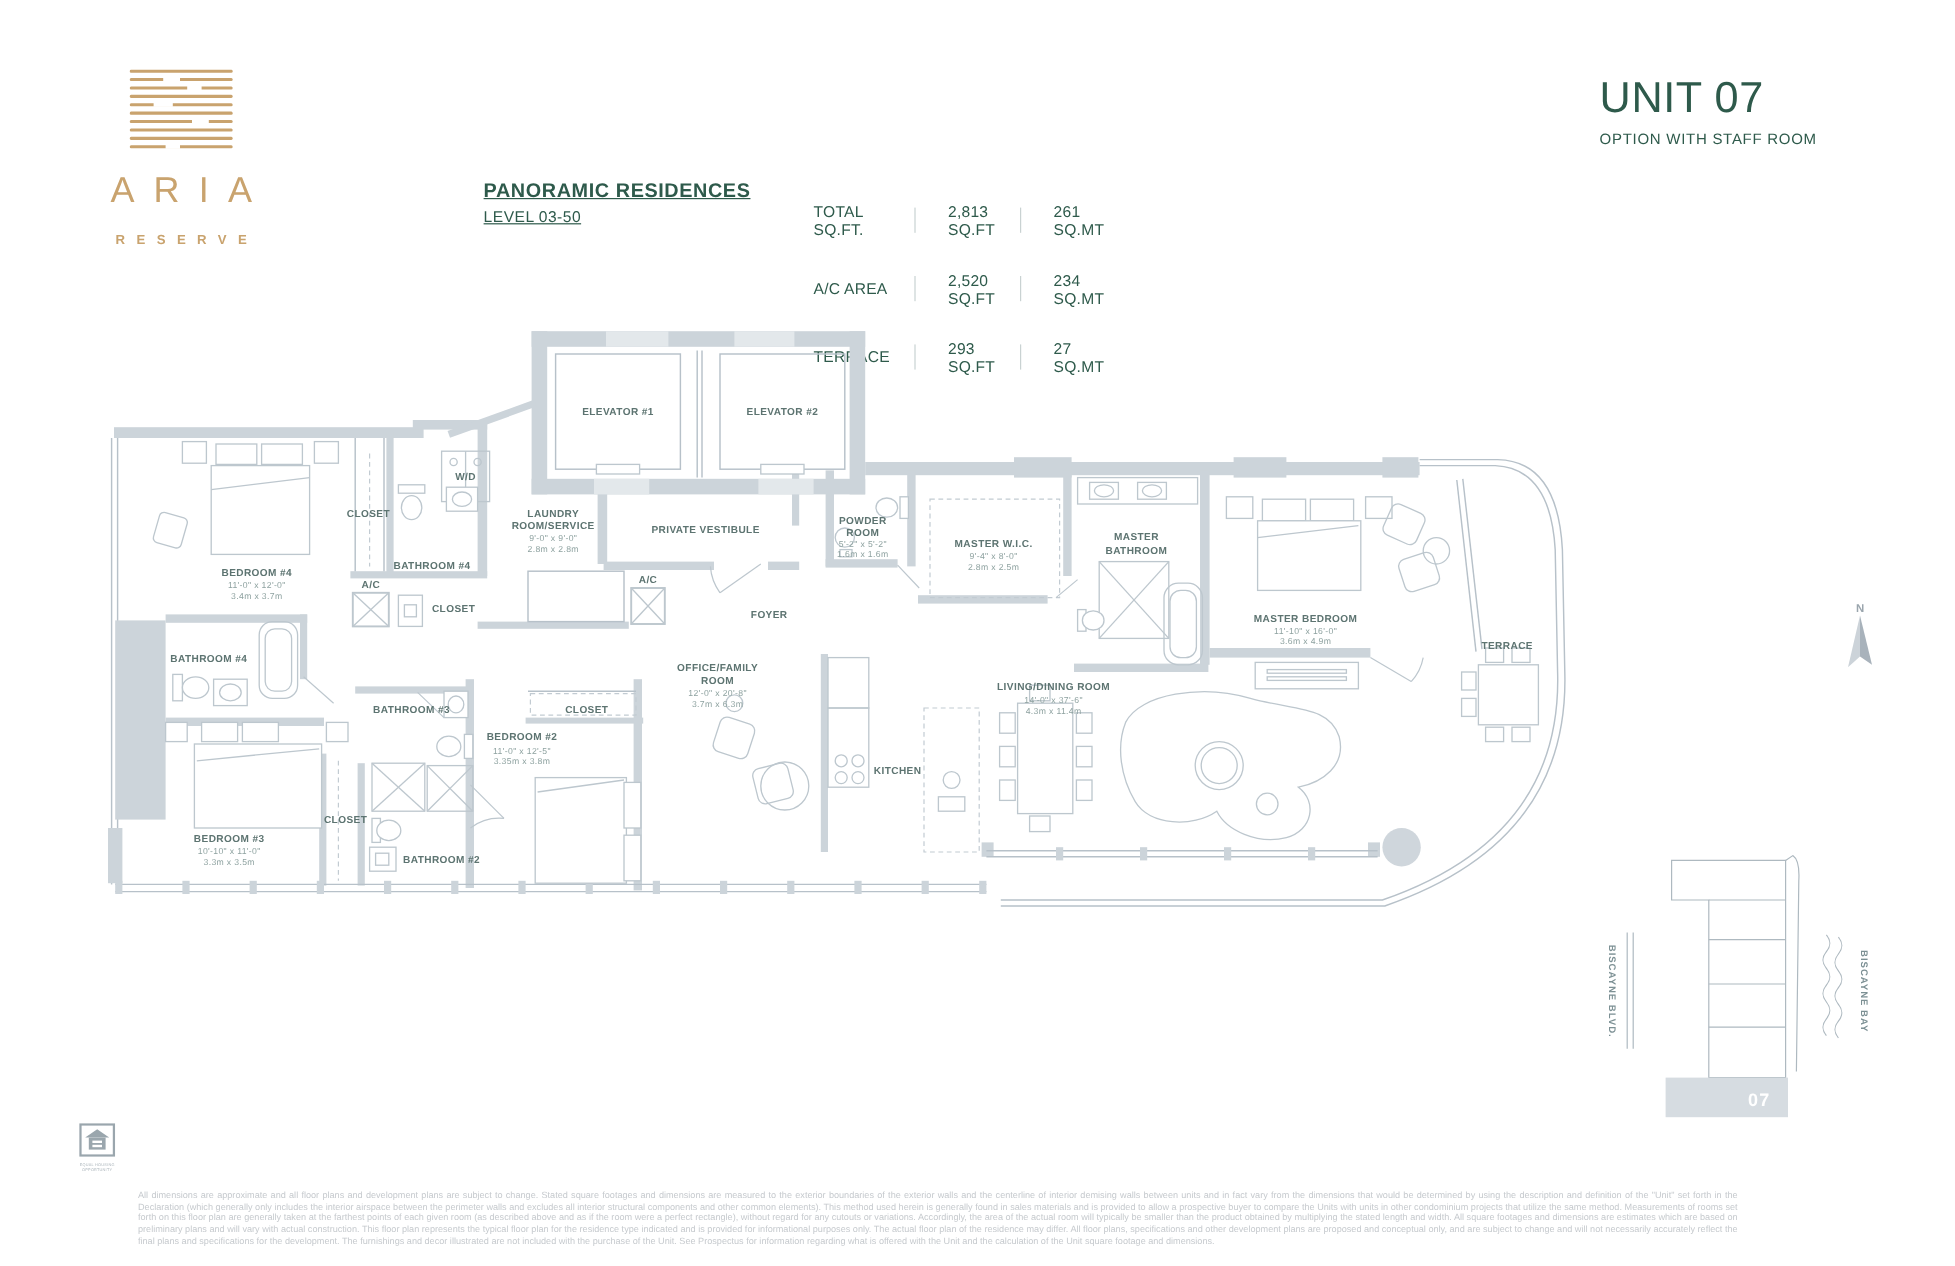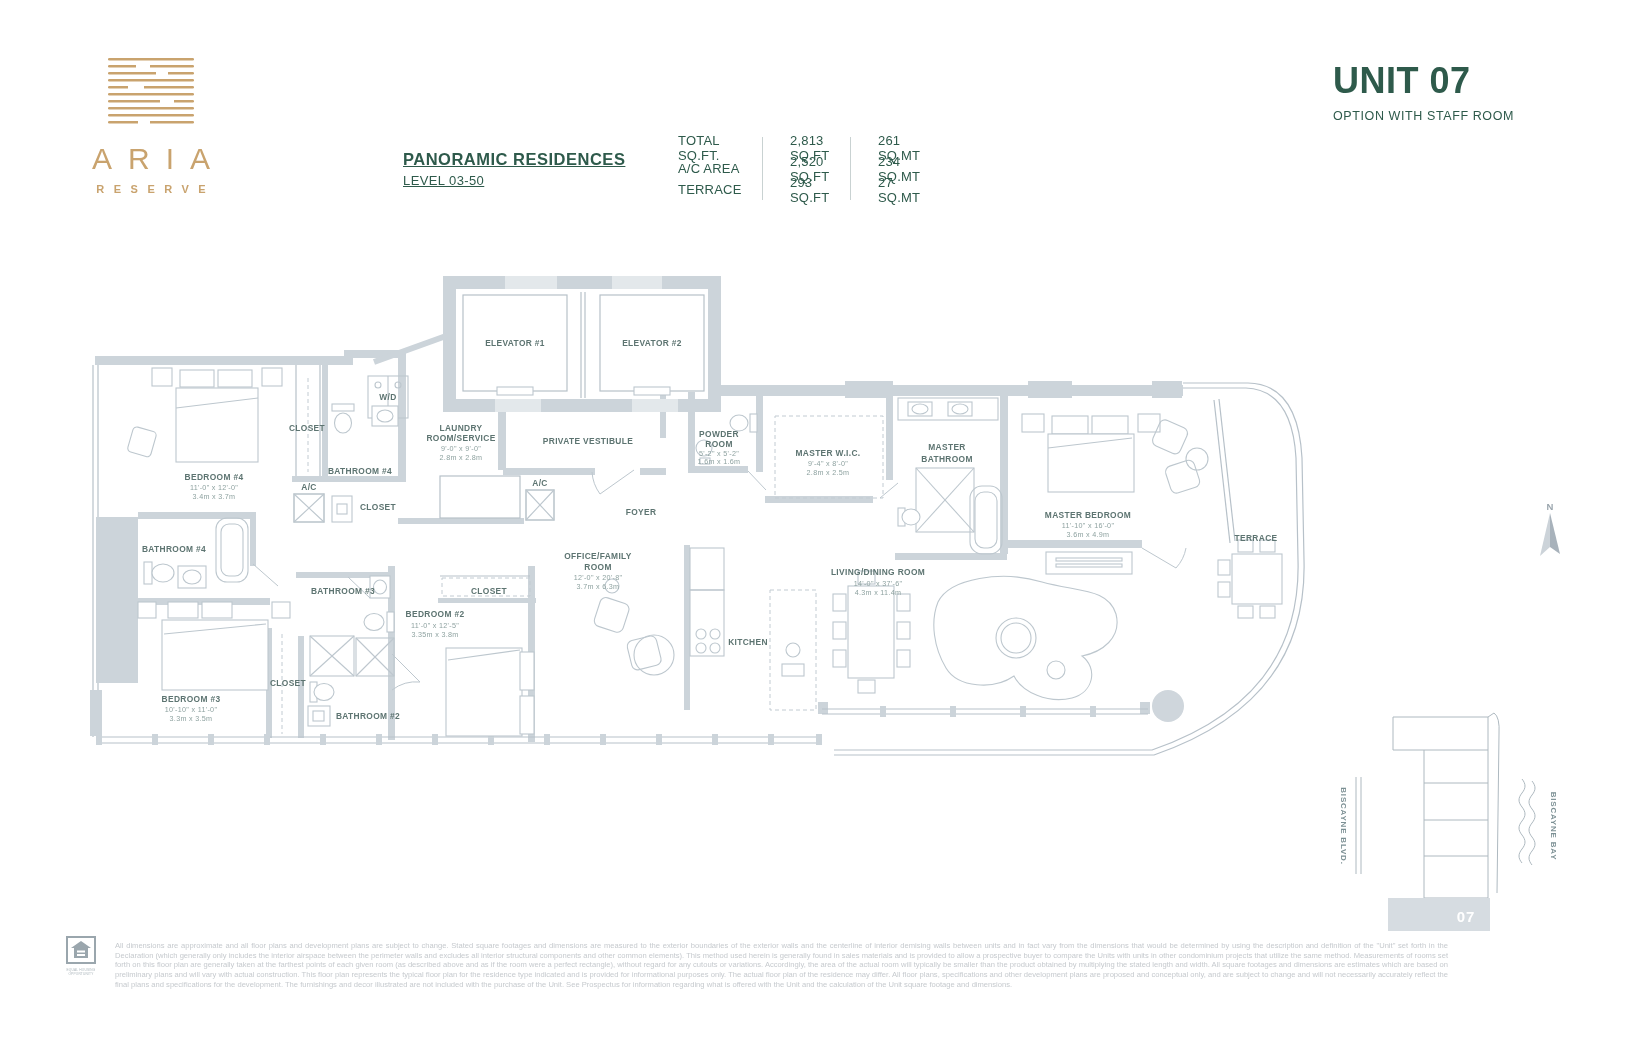--- a/index.html
+++ b/index.html
@@ -6,53 +6,53 @@
   body{
     width:1629px;height:1055px;position:relative;background:#ffffff;
     font-family:"Liberation Sans", sans-serif;overflow:hidden;
     -webkit-font-smoothing:antialiased;
   }
   .abs{position:absolute;}
   
   #logo{left:72px;top:58px;width:158px;text-align:center;color:#c9a36e;}
   #logo .lines{margin:0 auto;display:block;}
   #logo .name{font-size:30px;letter-spacing:16px;padding-left:16px;margin-top:16px;font-weight:400;}
-  #logo .sub{font-size:11px;letter-spacing:9.5px;padding-left:9.5px;margin-top:7px;font-weight:700;}
+  #logo .sub{font-size:11px;letter-spacing:9.5px;padding-left:9.5px;margin-top:18px;font-weight:700;}
   
   #collection{left:403px;top:150px;color:#2e5a4b;text-decoration:underline;}
   #collection .l1{font-size:16.5px;font-weight:700;letter-spacing:.5px;}
   #collection .l2{font-size:13px;margin-top:4px;letter-spacing:.4px;}
   
   #stats{left:678px;top:137px;display:grid;grid-template-columns:84px 88px 78px;color:#2e5a4b;font-size:13px;letter-spacing:.2px;}
-  #stats .cell{height:21px;display:flex;align-items:center;}
+  #stats .cell{height:21px;display:flex;align-items:center;margin-top:36px;}
   #stats .v1,#stats .v2{border-left:1px solid #c9d2d2;padding-left:27px;}
   
   #unithead{left:1333px;top:60px;color:#2e5a4b;}
-  #unithead h1{margin:0;font-size:36px;letter-spacing:.5px;font-weight:700;}
+  #unithead h1{margin:0;font-size:36px;letter-spacing:.5px;font-weight:400;}
   #unithead .facts{margin-top:17px;font-size:15px;line-height:1.5;letter-spacing:.3px;}
   #unithead sup{font-size:9px;}
   #unithead .option{margin-top:7px;font-size:12.5px;letter-spacing:.6px;}
   
   #plansvg{left:0;top:0;}
   text{font-family:"Liberation Sans", sans-serif;}
   .rl{fill:#5d7471;font-size:8.4px;font-weight:700;letter-spacing:.35px;text-anchor:middle;}
   .dm{fill:#8ea2a0;font-size:7.2px;letter-spacing:.3px;text-anchor:middle;}
   .wall{fill:#ccd4da;}
   .wall2{fill:#e3e8eb;}
   .ln{stroke:#b7c1c9;stroke-width:1.2;fill:none;}
   .dash{stroke:#c2cbd2;stroke-width:1;fill:none;stroke-dasharray:4 3;}
   .fur{stroke:#bdc7ce;stroke-width:1.1;fill:#ffffff;}
   .furn{stroke:#bdc7ce;stroke-width:1.1;fill:none;}
   .door{stroke:#bdc7ce;stroke-width:1;fill:none;}
   .site{stroke:#aeb9c0;stroke-width:1;fill:none;}
   .sitetext{fill:#7c9094;font-size:8px;font-weight:700;letter-spacing:.8px;text-anchor:middle;}
   .unit07{fill:#ffffff;font-size:15px;font-weight:700;text-anchor:middle;letter-spacing:1px;}
   .ntext{fill:#9aa5ad;font-size:9.5px;font-weight:700;text-anchor:middle;}
   
-  #disclaimer{left:115px;top:941px;width:1333px;font-size:7.6px;line-height:1.28;color:#c6cace;text-align:justify;}
+  #disclaimer{left:115px;top:991px;width:1333px;font-size:7.6px;line-height:1.28;color:#c6cace;text-align:justify;}
   #eho{left:63px;top:936px;width:36px;text-align:center;color:#aab4ba;}
   #eho .cap{font-size:3.2px;letter-spacing:.2px;margin-top:1px;line-height:1.2;}
 </style>
 </head>
 <body>
 
 <div class="abs" id="logo">
   <svg class="lines" width="86" height="68" viewBox="0 0 86 68">
     <g fill="#c9a36e">
       <rect x="0" y="0" width="86" height="2.6" rx="1.3"></rect>

